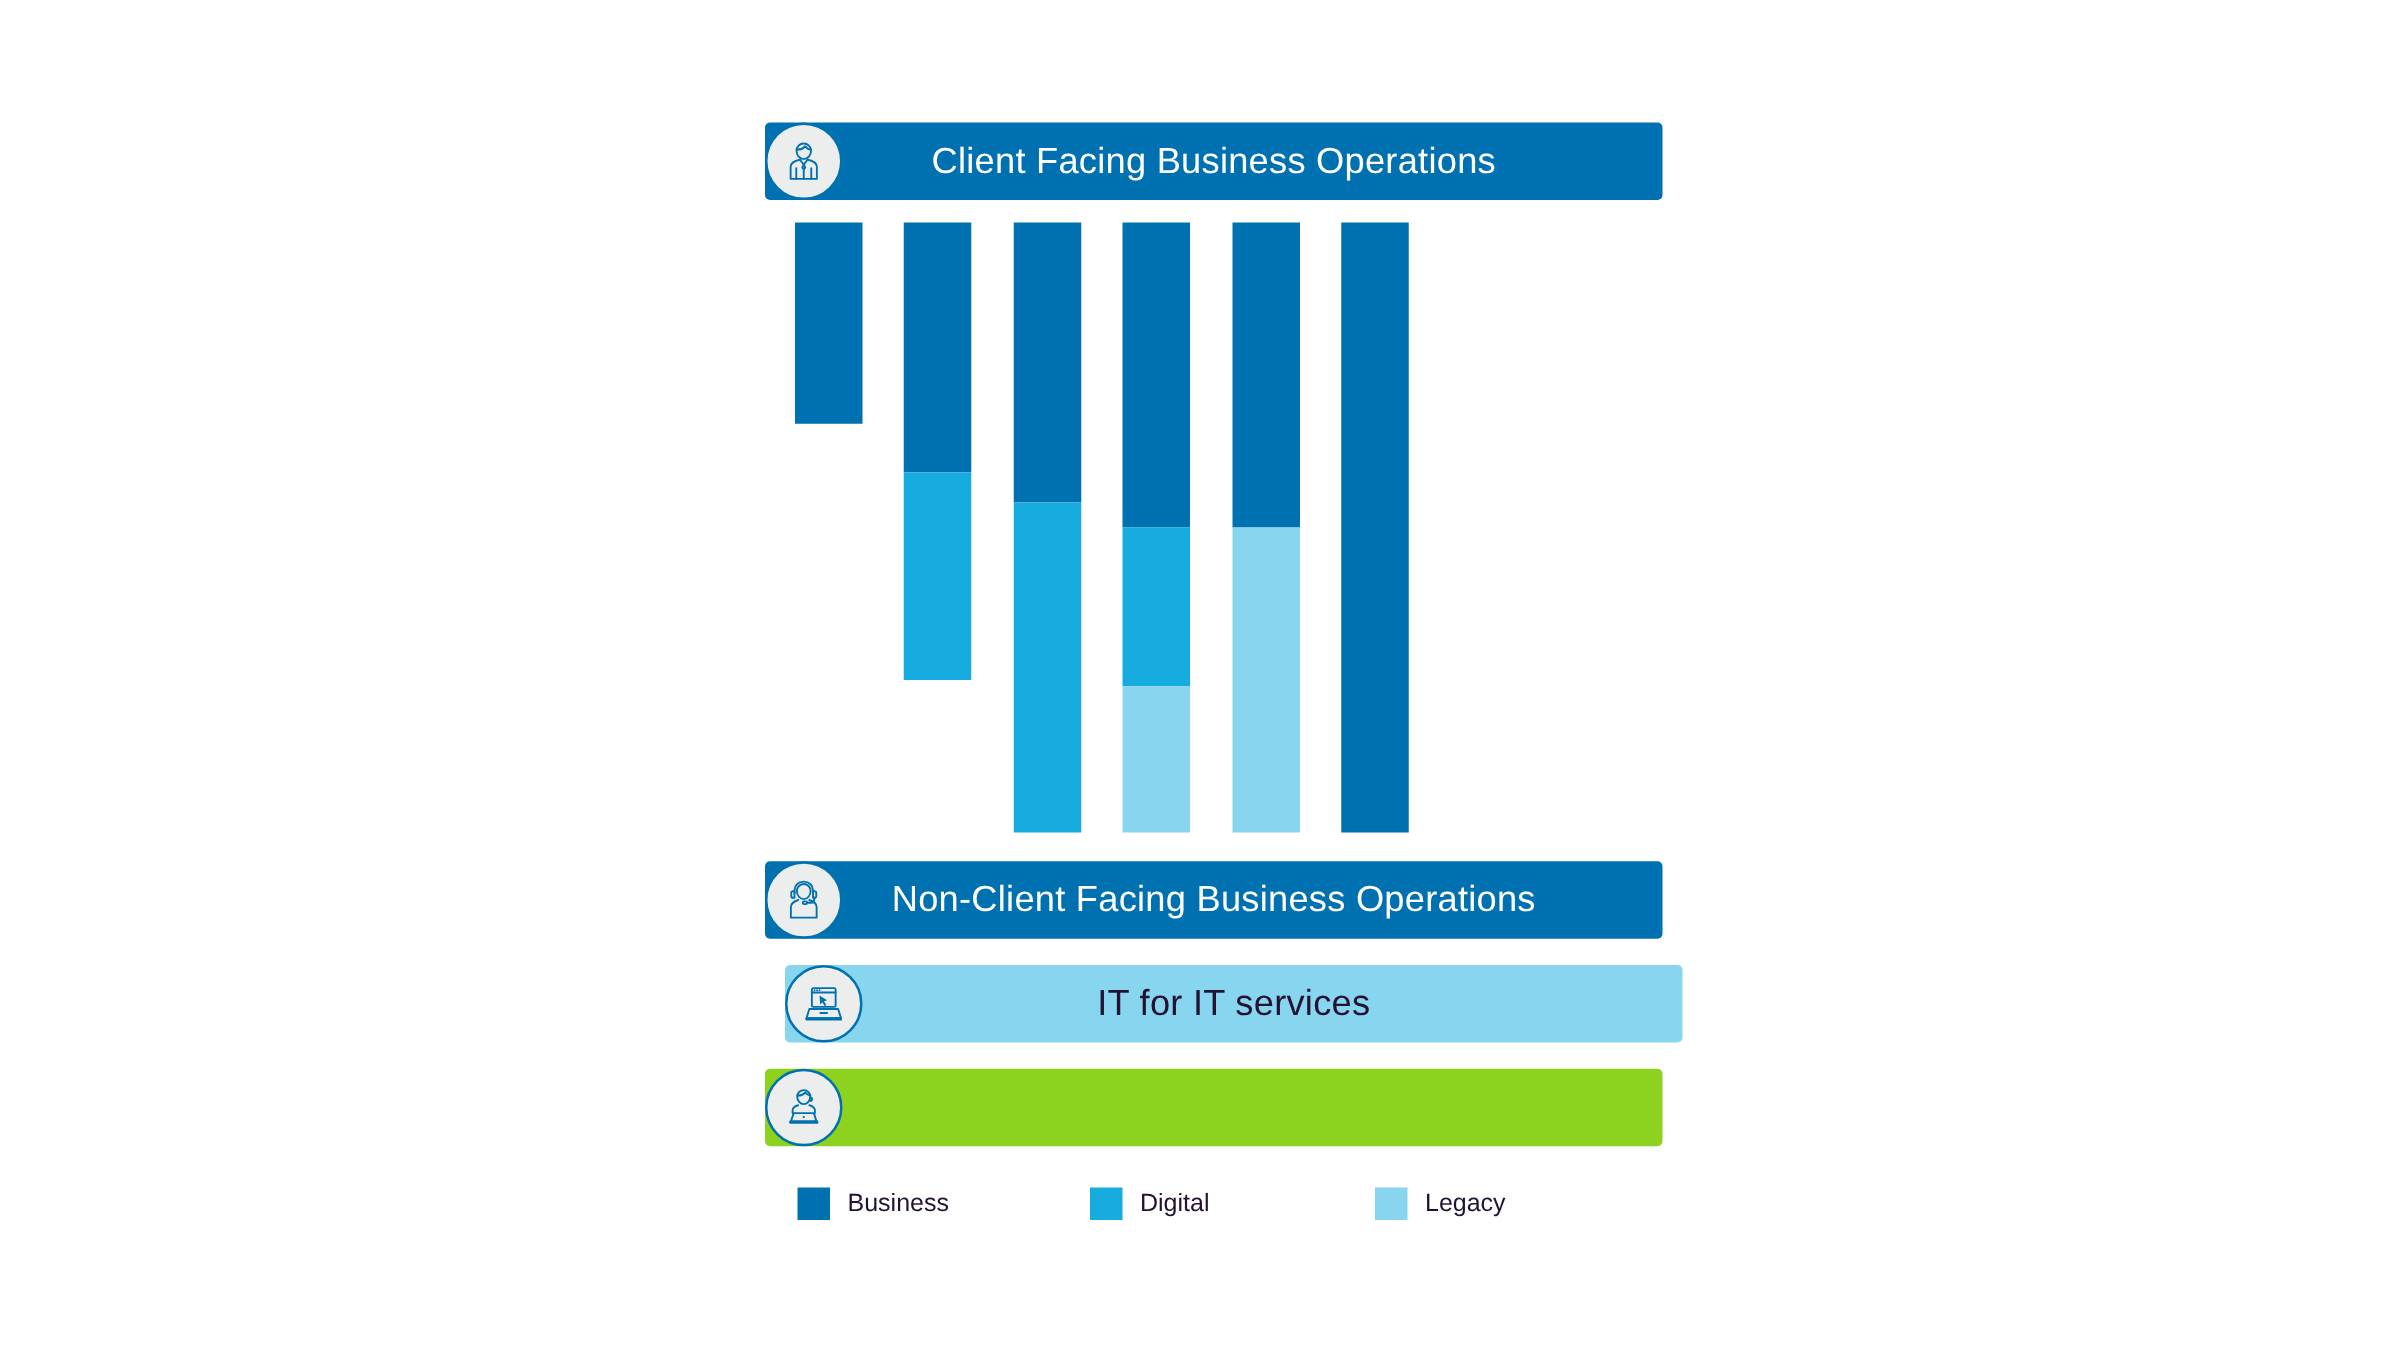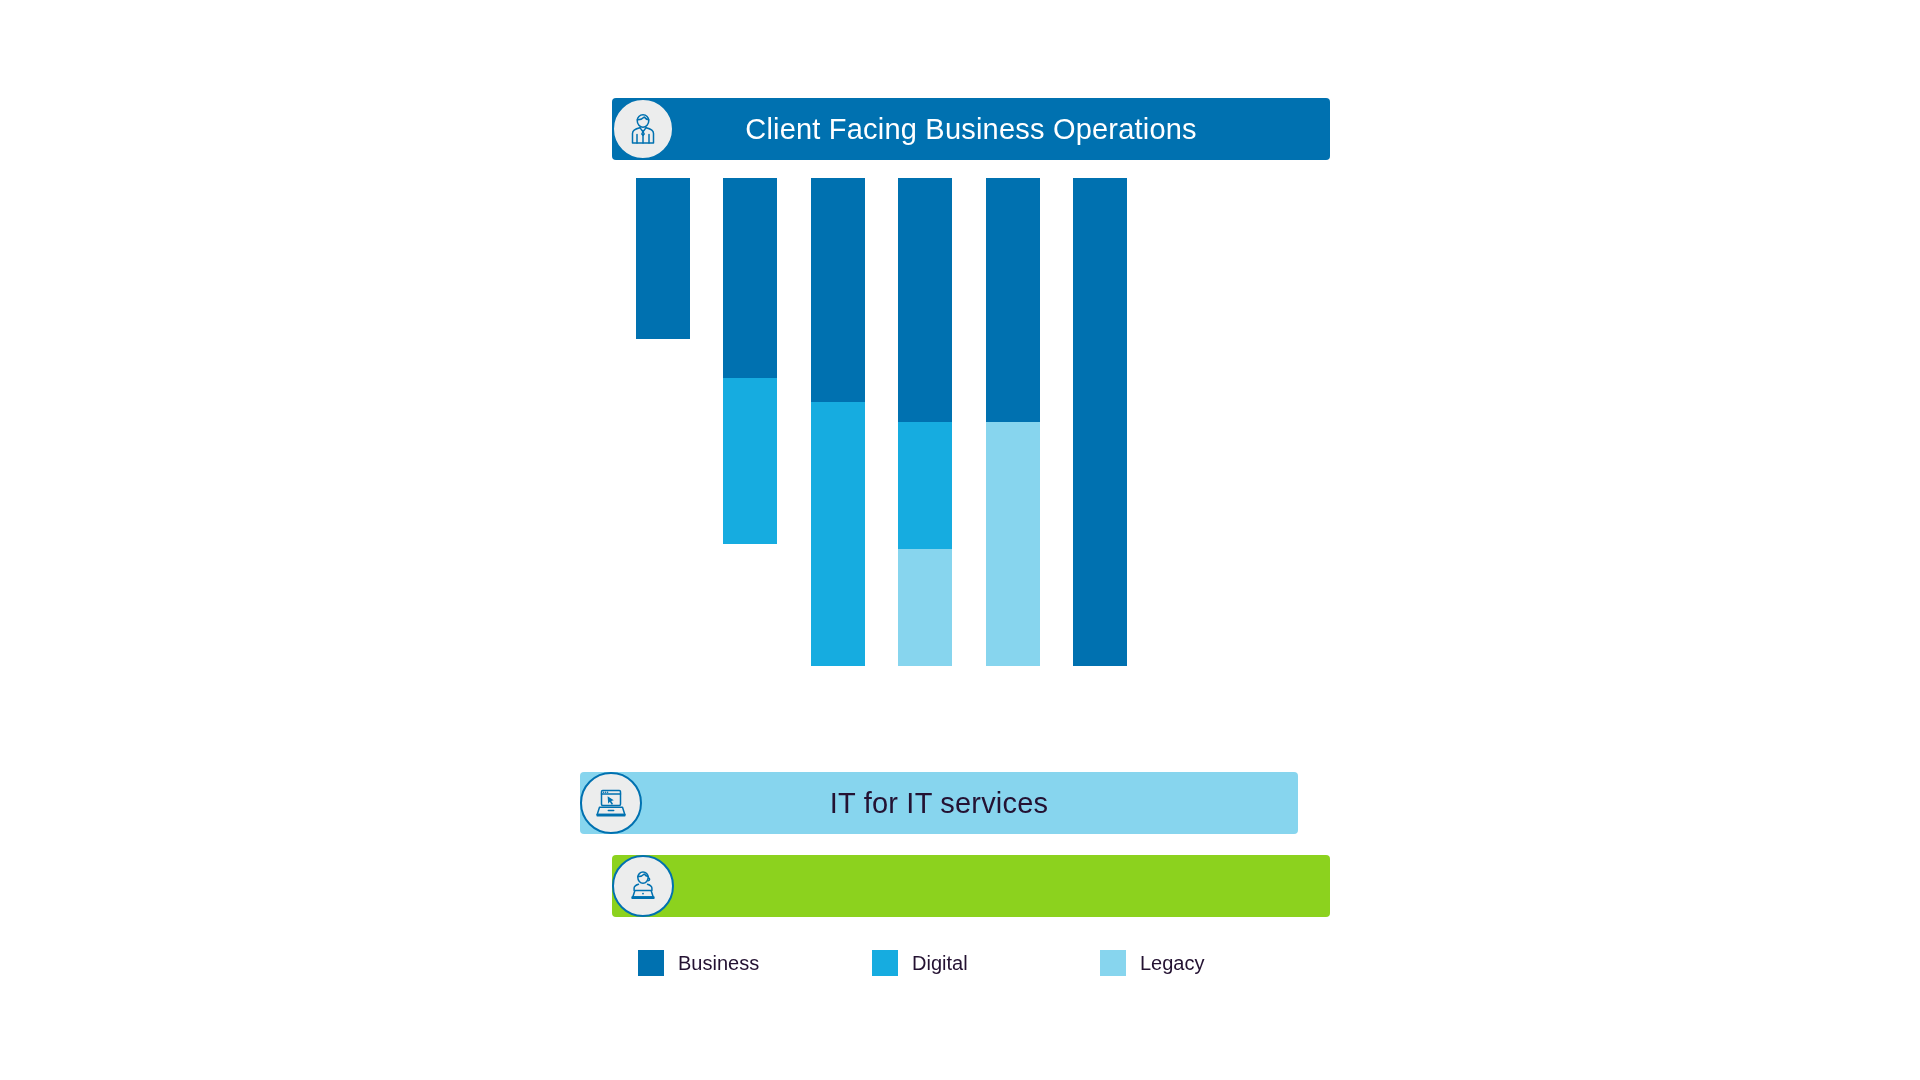--- a/index.html
+++ b/index.html
@@ -61,21 +61,21 @@
     display: flex;
     align-items: center;
     justify-content: center;
     z-index: 4;
   }
   .banner-icon svg { display: block; }
 
   
   #banner-client    { left: 612px; top: 98px;  width: 718px; height: 62px; }
   #banner-nonclient { left: 612px; top: 689px; width: 718px; height: 62px; }
-  #banner-itforit   { left: 580px; top: 772px; width: 718px; height: 62px; border-radius: 26px; }
+  #banner-itforit   { left: 628px; top: 772px; width: 718px; height: 62px; border-radius: 26px; }
   #banner-support   { left: 612px; top: 855px; width: 718px; height: 62px; }
 
   #banner-client .banner-bar,
   #banner-nonclient .banner-bar { background: #0071B0; }
   #banner-itforit .banner-bar   { background: #87D5EE; }
   #banner-support .banner-bar   { background: #8CD21E; }
 
   #banner-client .banner-label,
   #banner-nonclient .banner-label { color: #ffffff; }
   #banner-itforit .banner-label,
@@ -172,20 +172,37 @@
       </div>
       <div class="bar-col" style="left: 373.6px; width: 54px;">
         <div class="seg" style="top: 0px; height: 244px; background: rgb(0, 113, 176);"></div>
         <div class="seg" style="top: 244px; height: 244px; background: rgb(135, 213, 238);"></div>
       </div>
       <div class="bar-col" style="left: 461px; width: 54px;">
         <div class="seg" style="top: 0px; height: 488px; background: rgb(0, 113, 176);"></div>
       </div>
     </div>
 
+  <div class="banner" id="banner-nonclient">
+    <div class="banner-bar" style="background: rgb(0, 113, 176);"></div>
+    <div class="banner-icon">
+      <svg width="44" height="44" viewBox="0 0 44 44" aria-hidden="true">
+        <g fill="none" stroke="#0071B0" stroke-width="1.5" stroke-linecap="round" stroke-linejoin="round">
+          <path d="M16.5 14.8c0-3.2 2.5-5.6 5.5-5.6s5.5 2.4 5.5 5.6c0 3.6-2.5 6.5-5.5 6.5s-5.5-2.9-5.5-6.5z"></path>
+          <path d="M14.6 16.6v-2.4c0-4 3.3-6.9 7.4-6.9s7.4 2.9 7.4 6.9v2.4"></path>
+          <path d="M14.6 14.9h-1.2c-0.8 0-1.4 0.7-1.4 1.5v2.3c0 0.8 0.6 1.5 1.4 1.5h1.2z"></path>
+          <path d="M29.4 14.9h1.2c0.8 0 1.4 0.7 1.4 1.5v2.3c0 0.8-0.6 1.5-1.4 1.5h-1.2z"></path>
+          <path d="M30.4 20.2v1.4c0 1.5-1.2 2.6-2.7 2.6h-2.6"></path>
+          <path d="M23.6 23.1h-1.3c-0.6 0-1.1 0.5-1.1 1.1s0.5 1.1 1.1 1.1h1.3c0.6 0 1.1-0.5 1.1-1.1s-0.5-1.1-1.1-1.1z"></path>
+          <path d="M17.6 22c-3.5 1.2-5.9 2.9-5.9 5.5v8.6h20.6v-8.6c0-2.6-2.4-4.3-5.9-5.5"></path>
+        </g>
+      </svg>
+    </div>
+    <div class="banner-label" style="color: rgb(255, 255, 255);">Non-Client Facing Business Operations</div>
+  </div>
 
   <div class="banner" id="banner-itforit">
     <div class="banner-bar" style="background: rgb(135, 213, 238);"></div>
     <div class="banner-icon">
       <svg width="44" height="44" viewBox="0 0 44 44" aria-hidden="true">
         <g fill="none" stroke="#0071B0" stroke-width="1.5" stroke-linecap="round" stroke-linejoin="round">
           <rect x="12.5" y="9.5" width="19" height="15" rx="1.2"></rect>
           <path d="M12.5 13h19"></path>
           <path d="M14.6 11.2h0.01M16.6 11.2h0.01M18.6 11.2h0.01"></path>
           <path d="M18.6 15.3l6.2 3.9-2.6 0.7 1.9 3.1-1.4 0.8-1.9-3.1-1.6 2.1z" fill="#0071B0" stroke="none"></path>

